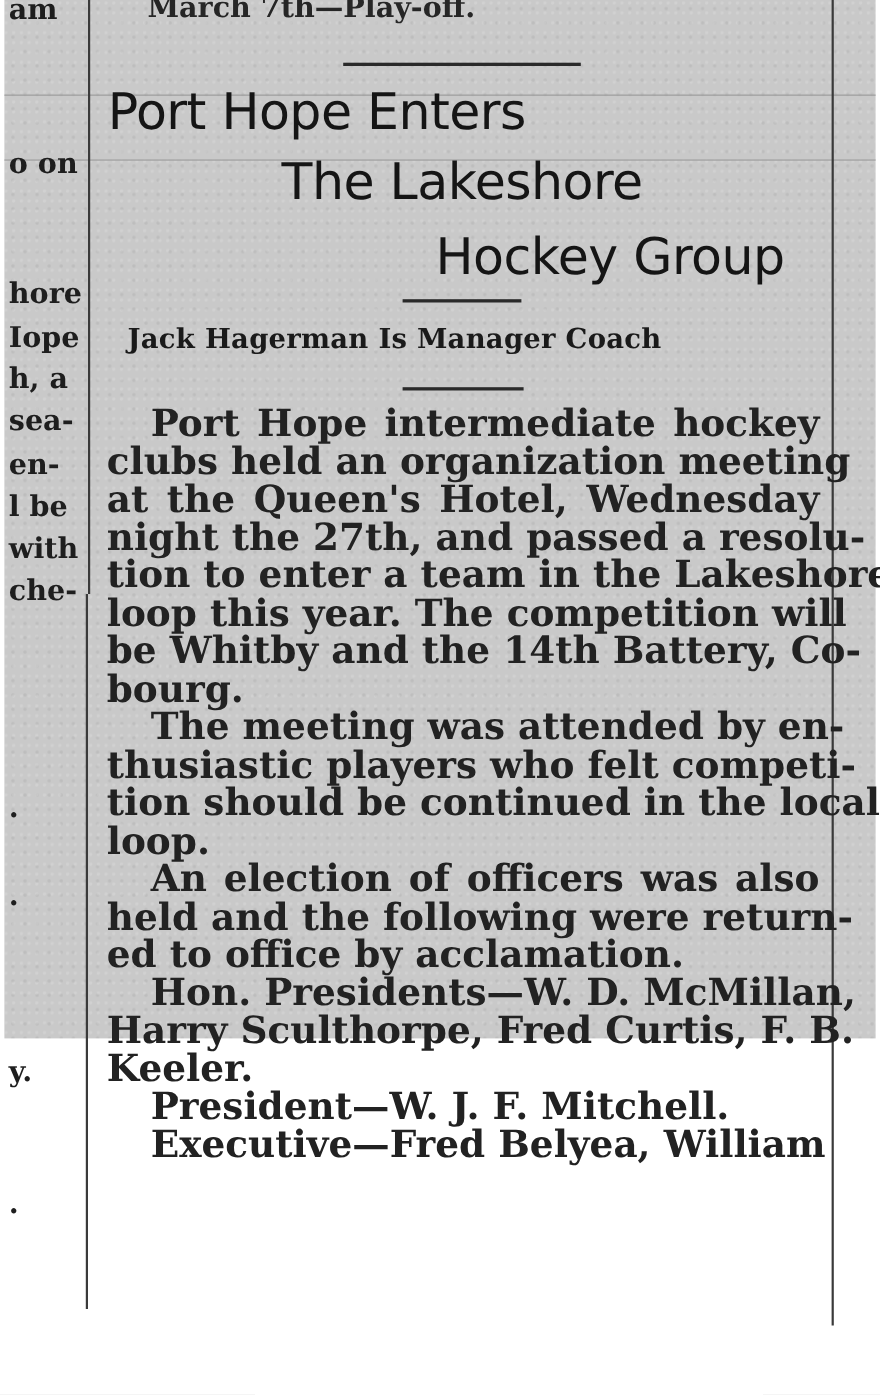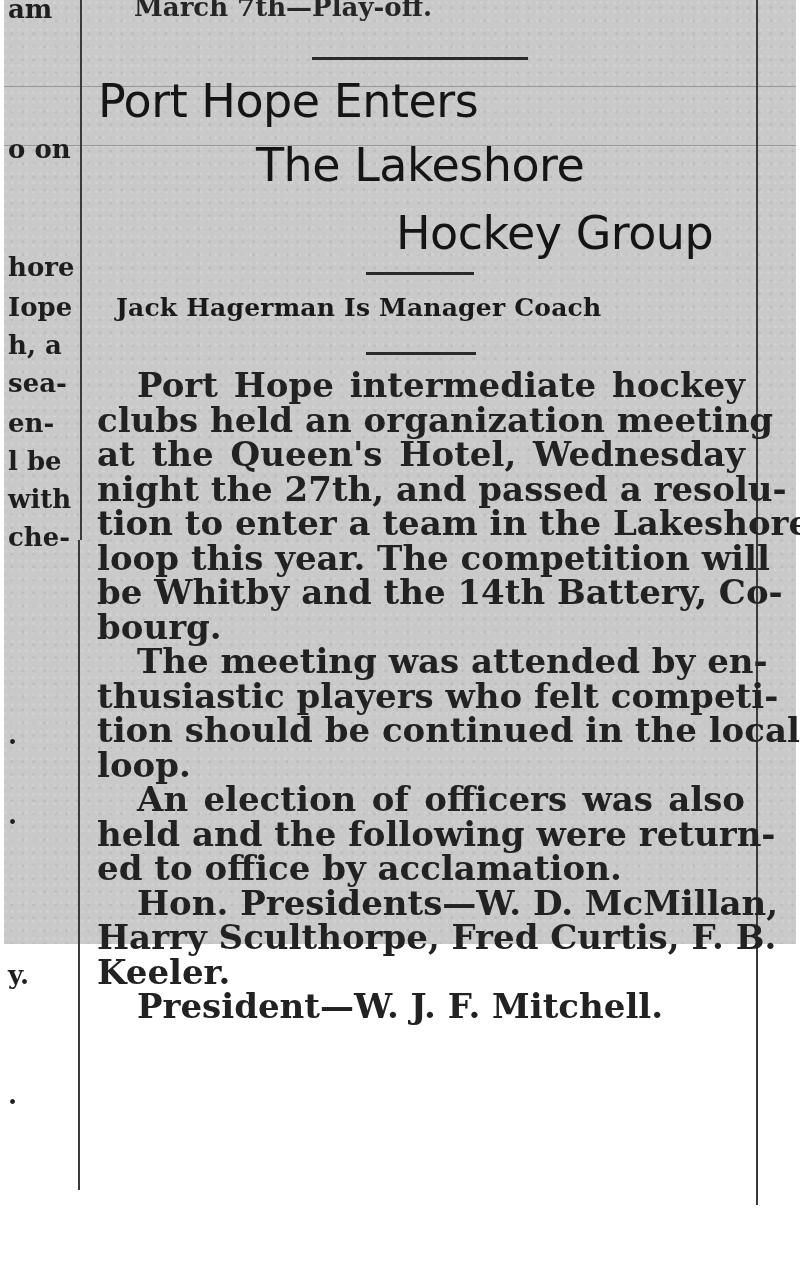--- a/index.html
+++ b/index.html
@@ -101,14 +101,17 @@
         <span class="line last">ed to office by acclamation.</span>
       </div>
       <div>
         <span class="line indent">Hon. Presidents—W. D. McMillan,</span>
         <span class="line">Harry Sculthorpe, Fred Curtis, F. B.</span>
         <span class="line last">Keeler.</span>
       </div>
       <div>
         <span class="line last indent">President—W. J. F. Mitchell.</span>
       </div>
+      <div>
+        <span class="line last indent">Executive—Fred Belyea, William</span>
+      </div>
     </div>
 </div>
 
 </body></html>

